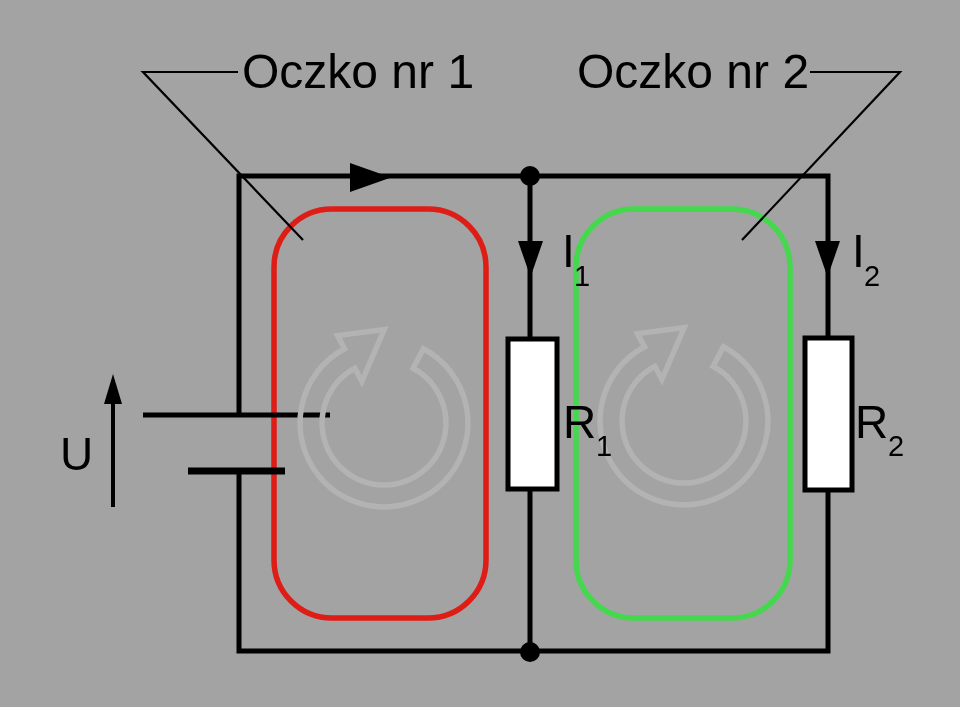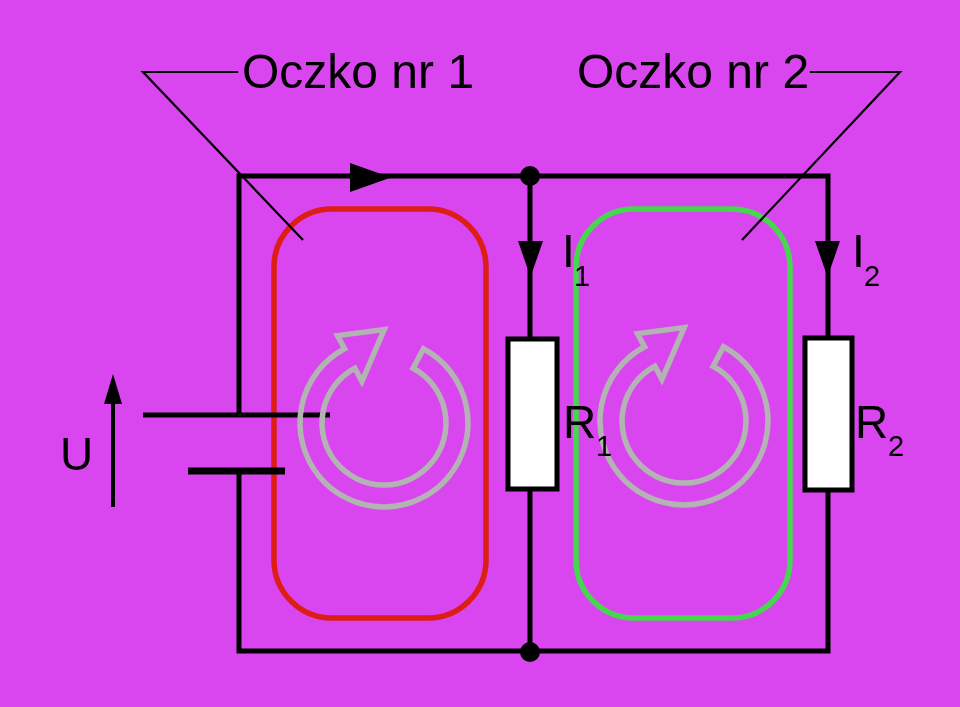--- a/index.html
+++ b/index.html
@@ -4,21 +4,21 @@
 <style>
   html, body {
     margin: 0;
     padding: 0;
     background: #ffffff;
   }
   .stage {
     position: relative;
     width: 960px;
     height: 707px;
-    background: #d946ef;
+    background: #a3a3a3;
     overflow: hidden;
   }
   svg {
     display: block;
   }
   text {
     font-family: "Liberation Sans", sans-serif;
     fill: #000000;
   }
   .title-label { font-size: 48px; }

